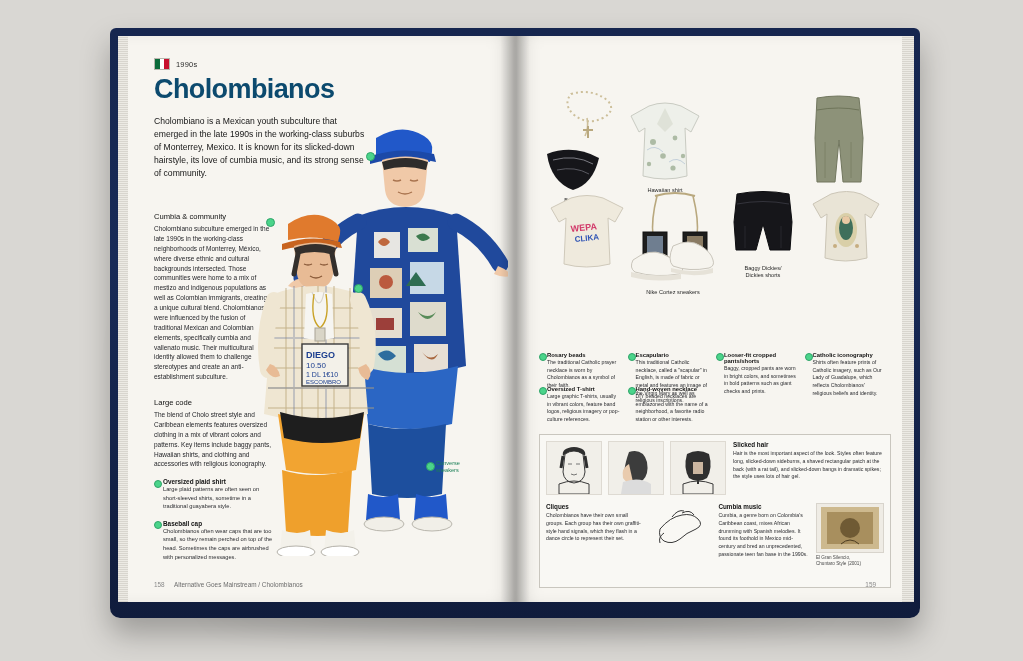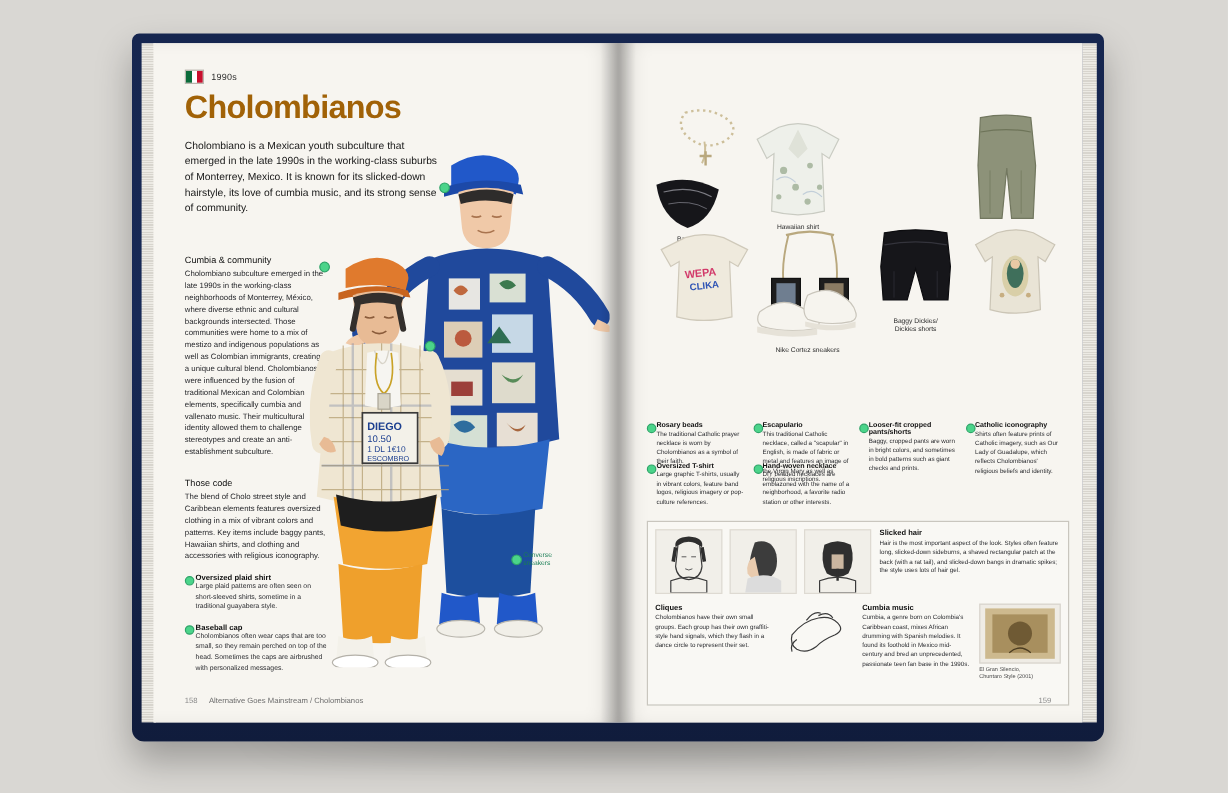--- a/index.html
+++ b/index.html
@@ -66,21 +66,21 @@
   
   .lp { position: absolute; left: 26px; top: 22px; width: 340px; }
   .era-row { display: flex; align-items: center; gap: 6px; }
   .flag-mx {
     width: 14px; height: 10px;
     background: linear-gradient(90deg,#0b6b3a 0 33%, #ffffff 33% 66%, #c8102e 66% 100%);
     border: 0.5px solid #b9b6ae;
   }
   .era-label { font-size: 7.5px; color: #2c2c2c; letter-spacing: .2px; }
   .title {
-    font-size: 27px; font-weight: 700; color: #a16207;
+    font-size: 27px; font-weight: 700; color: #0c4a6e;
     letter-spacing: -0.6px; margin: 4px 0 10px 0;
   }
   .intro {
     font-size: 8.6px; line-height: 1.5; color: #161616;
     width: 215px;
   }
 
   .col-left { position: absolute; left: 26px; top: 176px; width: 118px; }
   .sec-h { font-size: 7.6px; font-weight: 400; color: #111; margin-bottom: 3px; }
   .sec-p { font-size: 6.5px; line-height: 1.52; color: #25262a; }
@@ -186,21 +186,21 @@
         <div class="title">Cholombianos</div>
         <div class="intro">Cholombiano is a Mexican youth subculture that emerged in the late 1990s in the working-class suburbs of Monterrey, Mexico. It is known for its slicked-down hairstyle, its love of cumbia music, and its strong sense of community.</div>
       </div>
 
       <div class="col-left">
         <div class="sec-h">Cumbia &amp; community</div>
         <div class="sec-p">Cholombiano subculture emerged in the late 1990s in the working-class neighborhoods of Monterrey, México, where diverse ethnic and cultural backgrounds intersected. Those communities were home to a mix of mestizo and indigenous populations as well as Colombian immigrants, creating a unique cultural blend. Cholombianos were influenced by the fusion of traditional Mexican and Colombian elements, specifically cumbia and vallenato music. Their multicultural identity allowed them to challenge stereotypes and create an anti-establishment subculture.</div>
       </div>
 
       <div class="col-left2">
-        <div class="sec-h">Those code</div>
+        <div class="sec-h">Large code</div>
         <div class="sec-p">The blend of Cholo street style and Caribbean elements features oversized clothing in a mix of vibrant colors and patterns. Key items include baggy pants, Hawaiian shirts, and clothing and accessories with religious iconography.</div>
 
         <div class="tagged">
           <span class="dot"></span>
           <div class="tag-h">Oversized plaid shirt</div>
           <div class="tag-p">Large plaid patterns are often seen on short-sleeved shirts, sometime in a traditional guayabera style.</div>
         </div>
 
         <div class="tagged">
           <span class="dot"></span>

